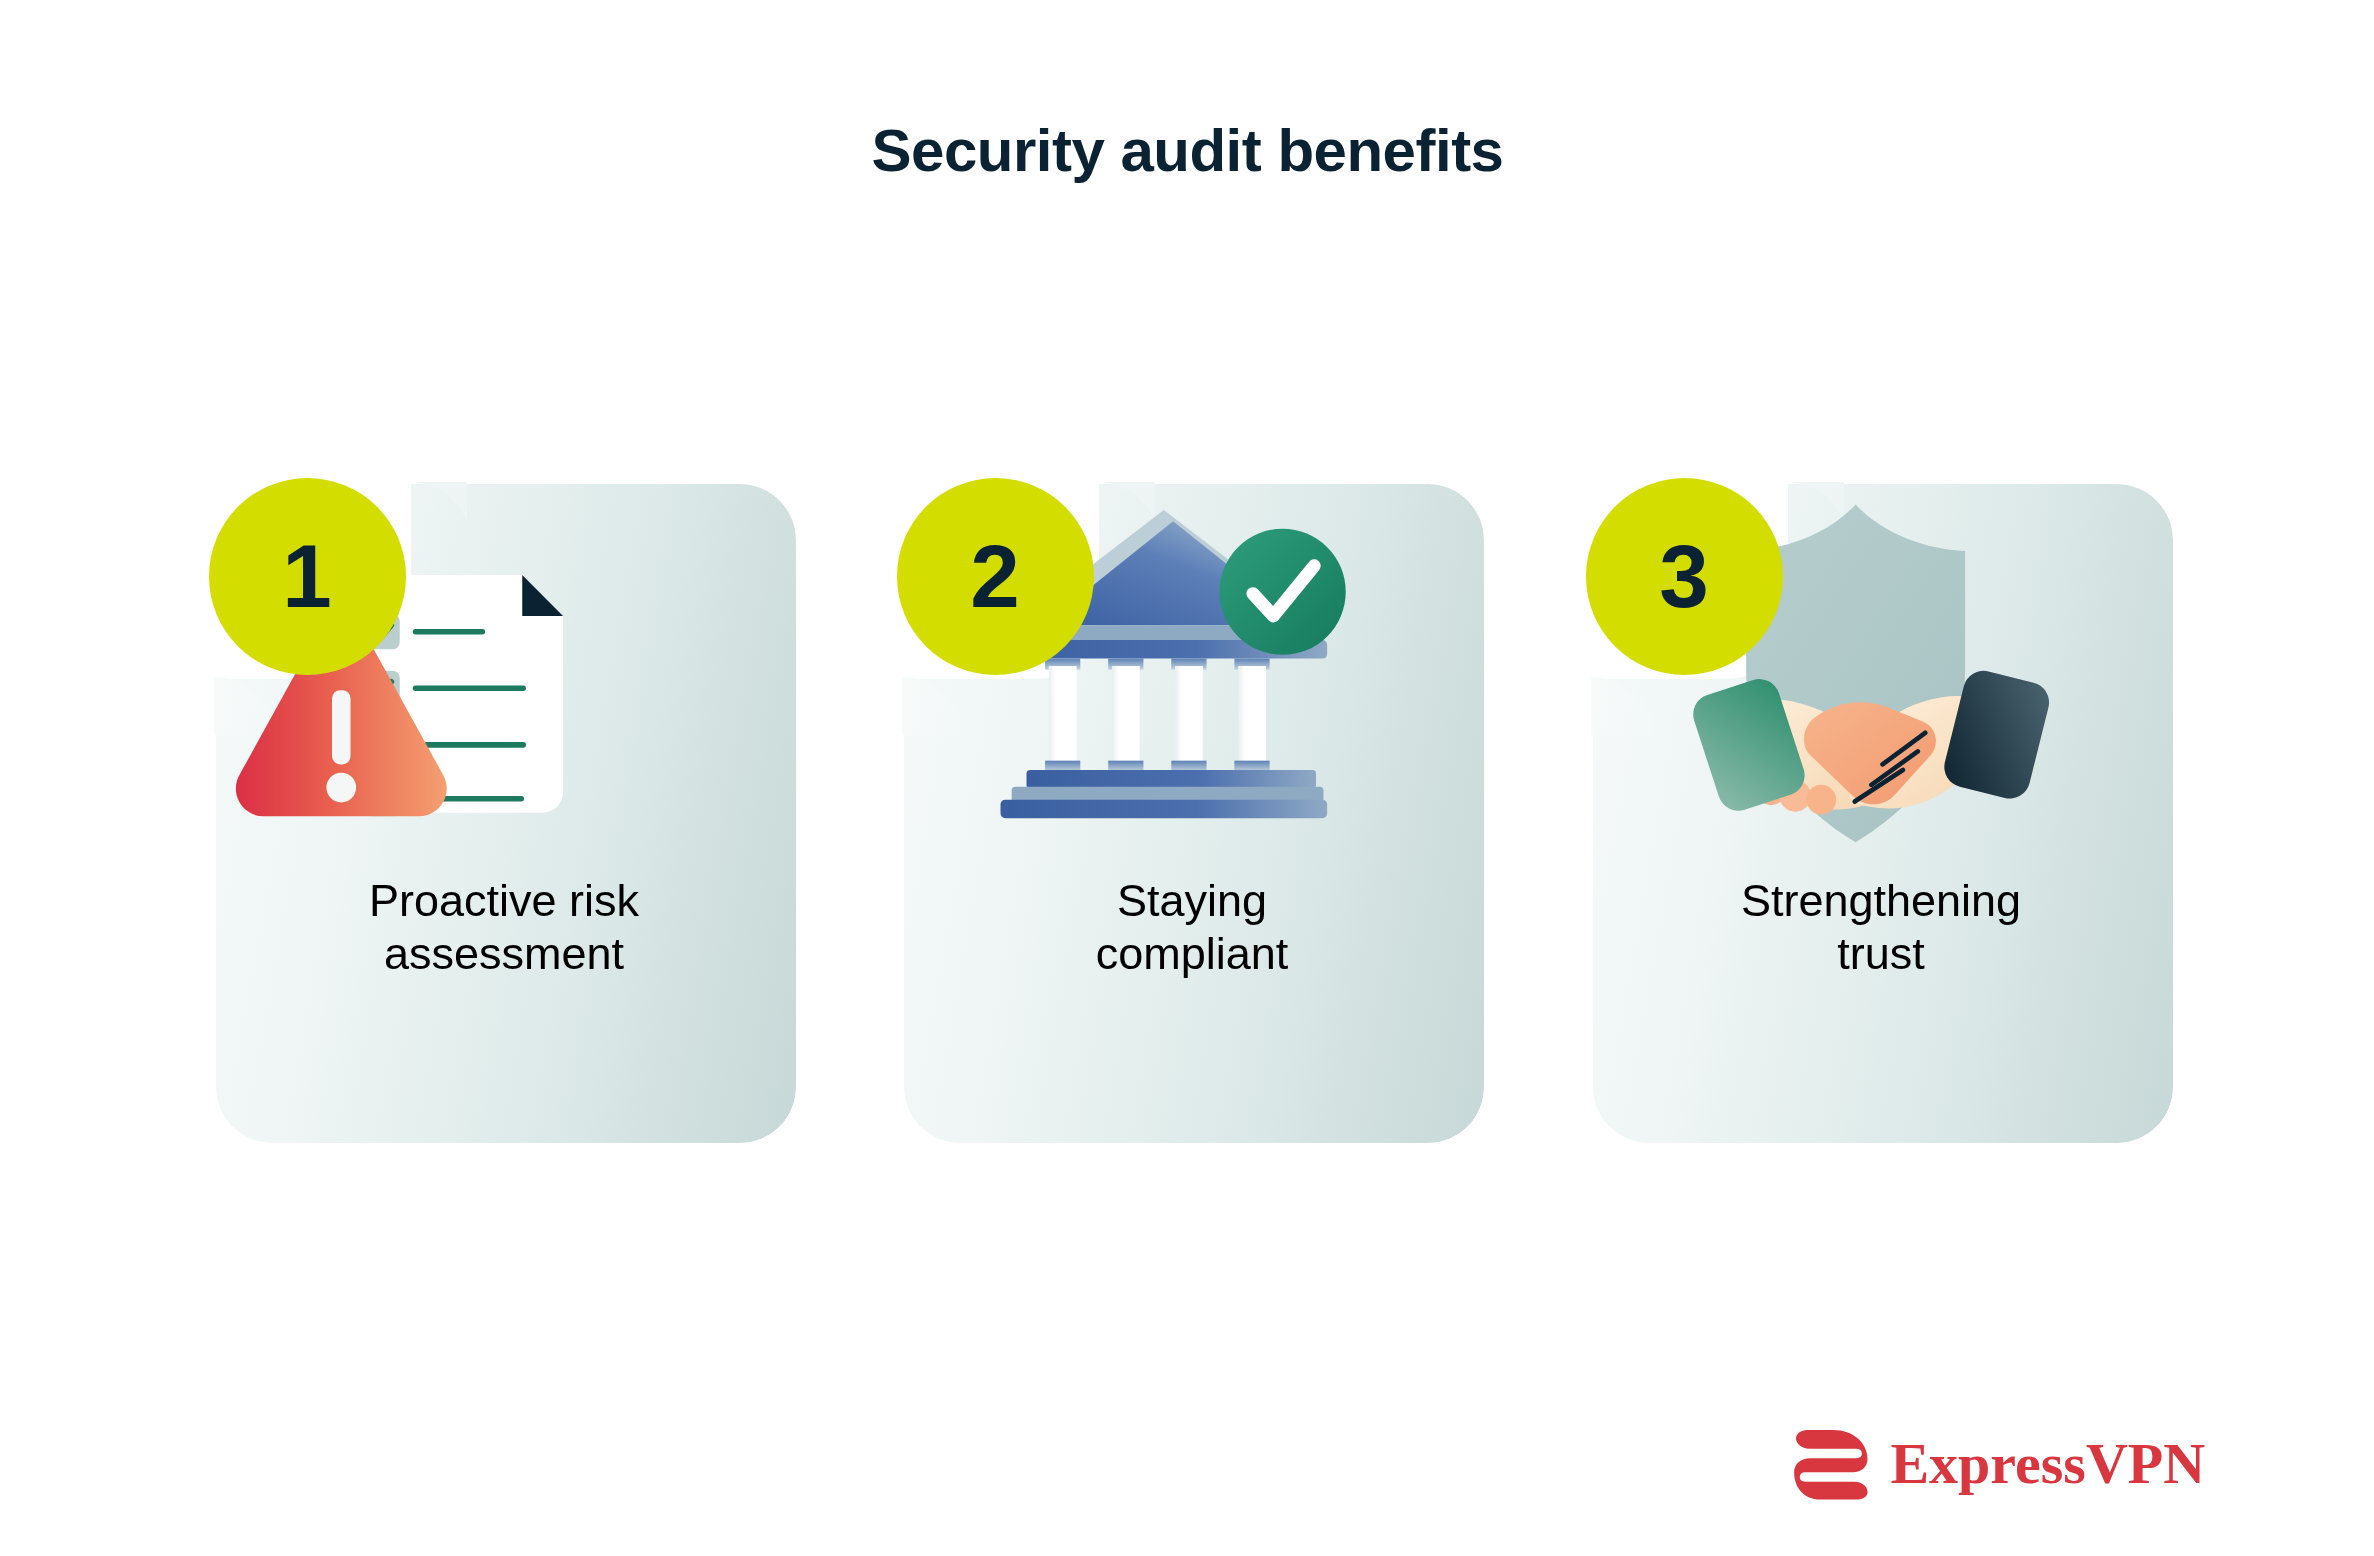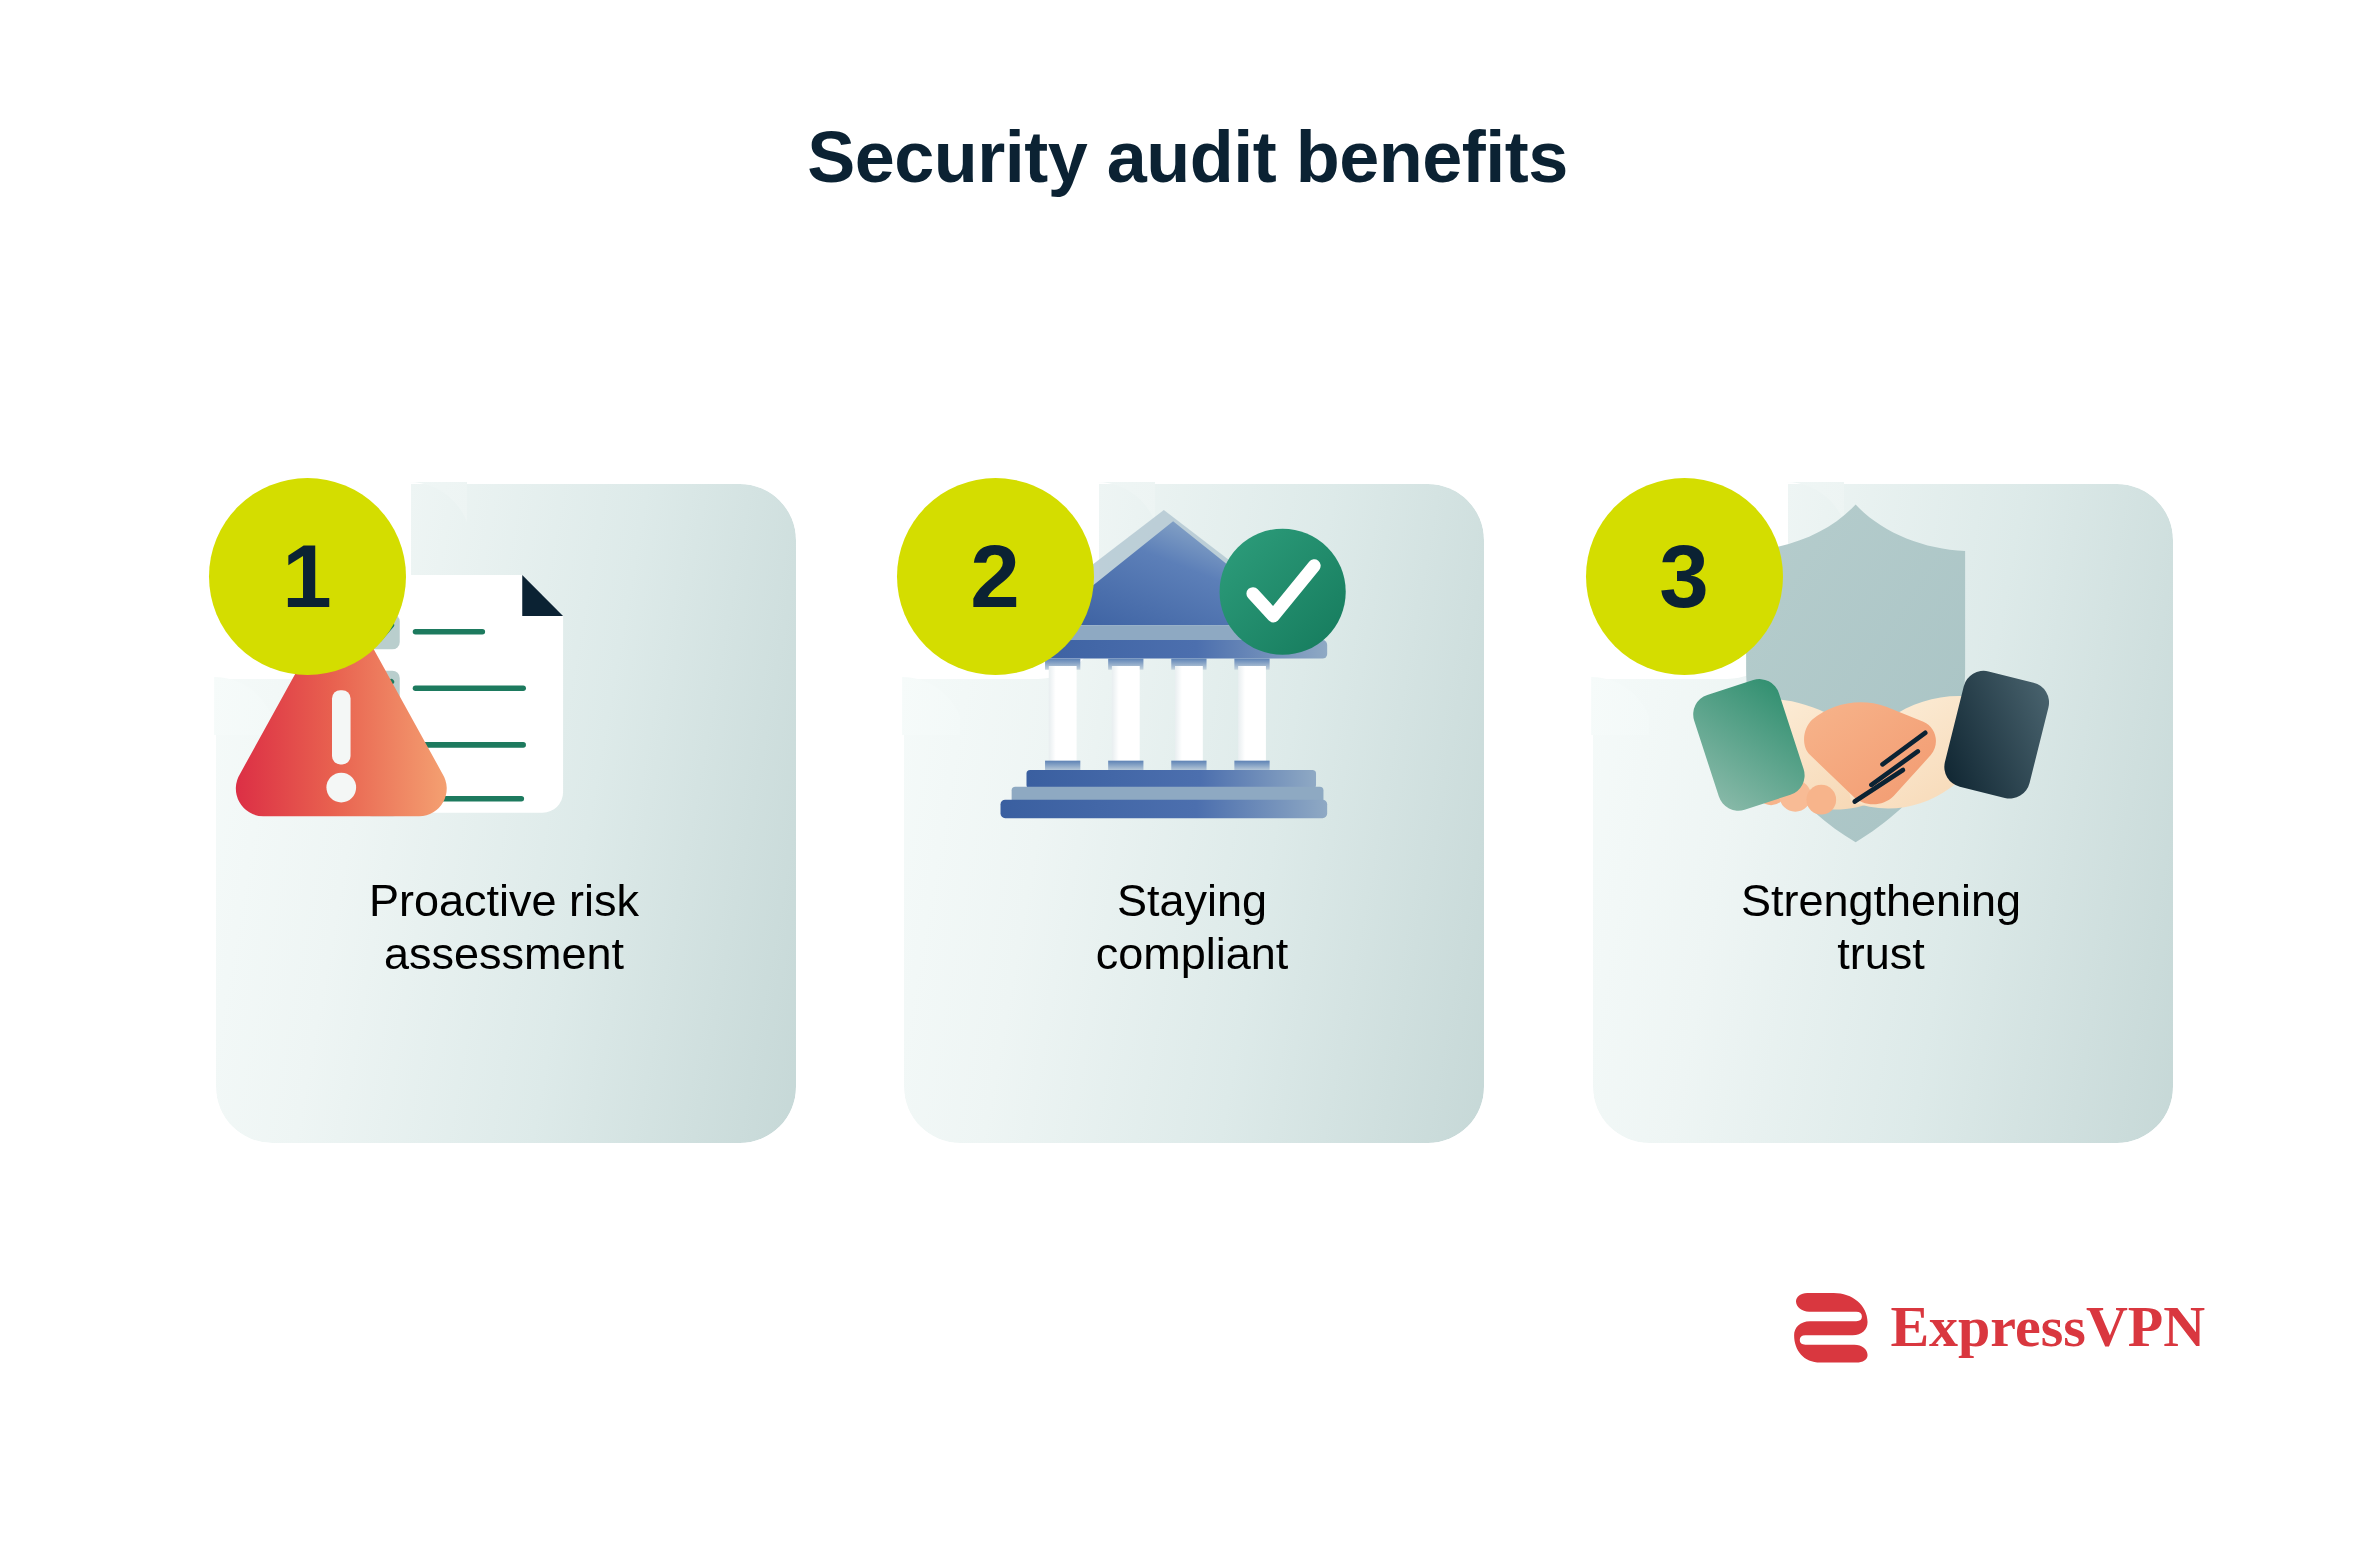--- a/index.html
+++ b/index.html
@@ -8,21 +8,21 @@
     background:#ffffff;
     font-family:"Liberation Sans", sans-serif;
     overflow:hidden;
   }
   #stage { position:relative; width:2375px; height:1556px; background:#fff; }
 
   
   #page-title {
     position:absolute; left:0; top:121px; width:2375px;
     text-align:center;
-    font-size:72px; font-weight:700; letter-spacing:-0.5px;
+    font-size:60px; font-weight:700; letter-spacing:-0.5px;
     color:#0b2233;
     line-height:1;
   }
 
   
   .card {
     position:absolute;
     top:484px;
     width:580px; height:659px;
   }
@@ -75,21 +75,21 @@
     font-size:45px; font-weight:400; line-height:1.18;
     color:#000000;
     padding:0 37px;
     white-space:pre-line;
   }
 
   .art { position:absolute; left:0; top:0; width:580px; height:390px; }
 
   
   #logo {
-    position:absolute; left:1792px; top:1291px;
+    position:absolute; left:1792px; top:1428px;
     display:flex; align-items:center; gap:20.4px;justify-content:center;
   }
   #logo-word {
     font-family:"Liberation Serif", serif;
     font-size:58px; font-weight:700; color:#d9373f;
     letter-spacing:0px; line-height:1;
   }
 </style>
 </head>
 <body>

